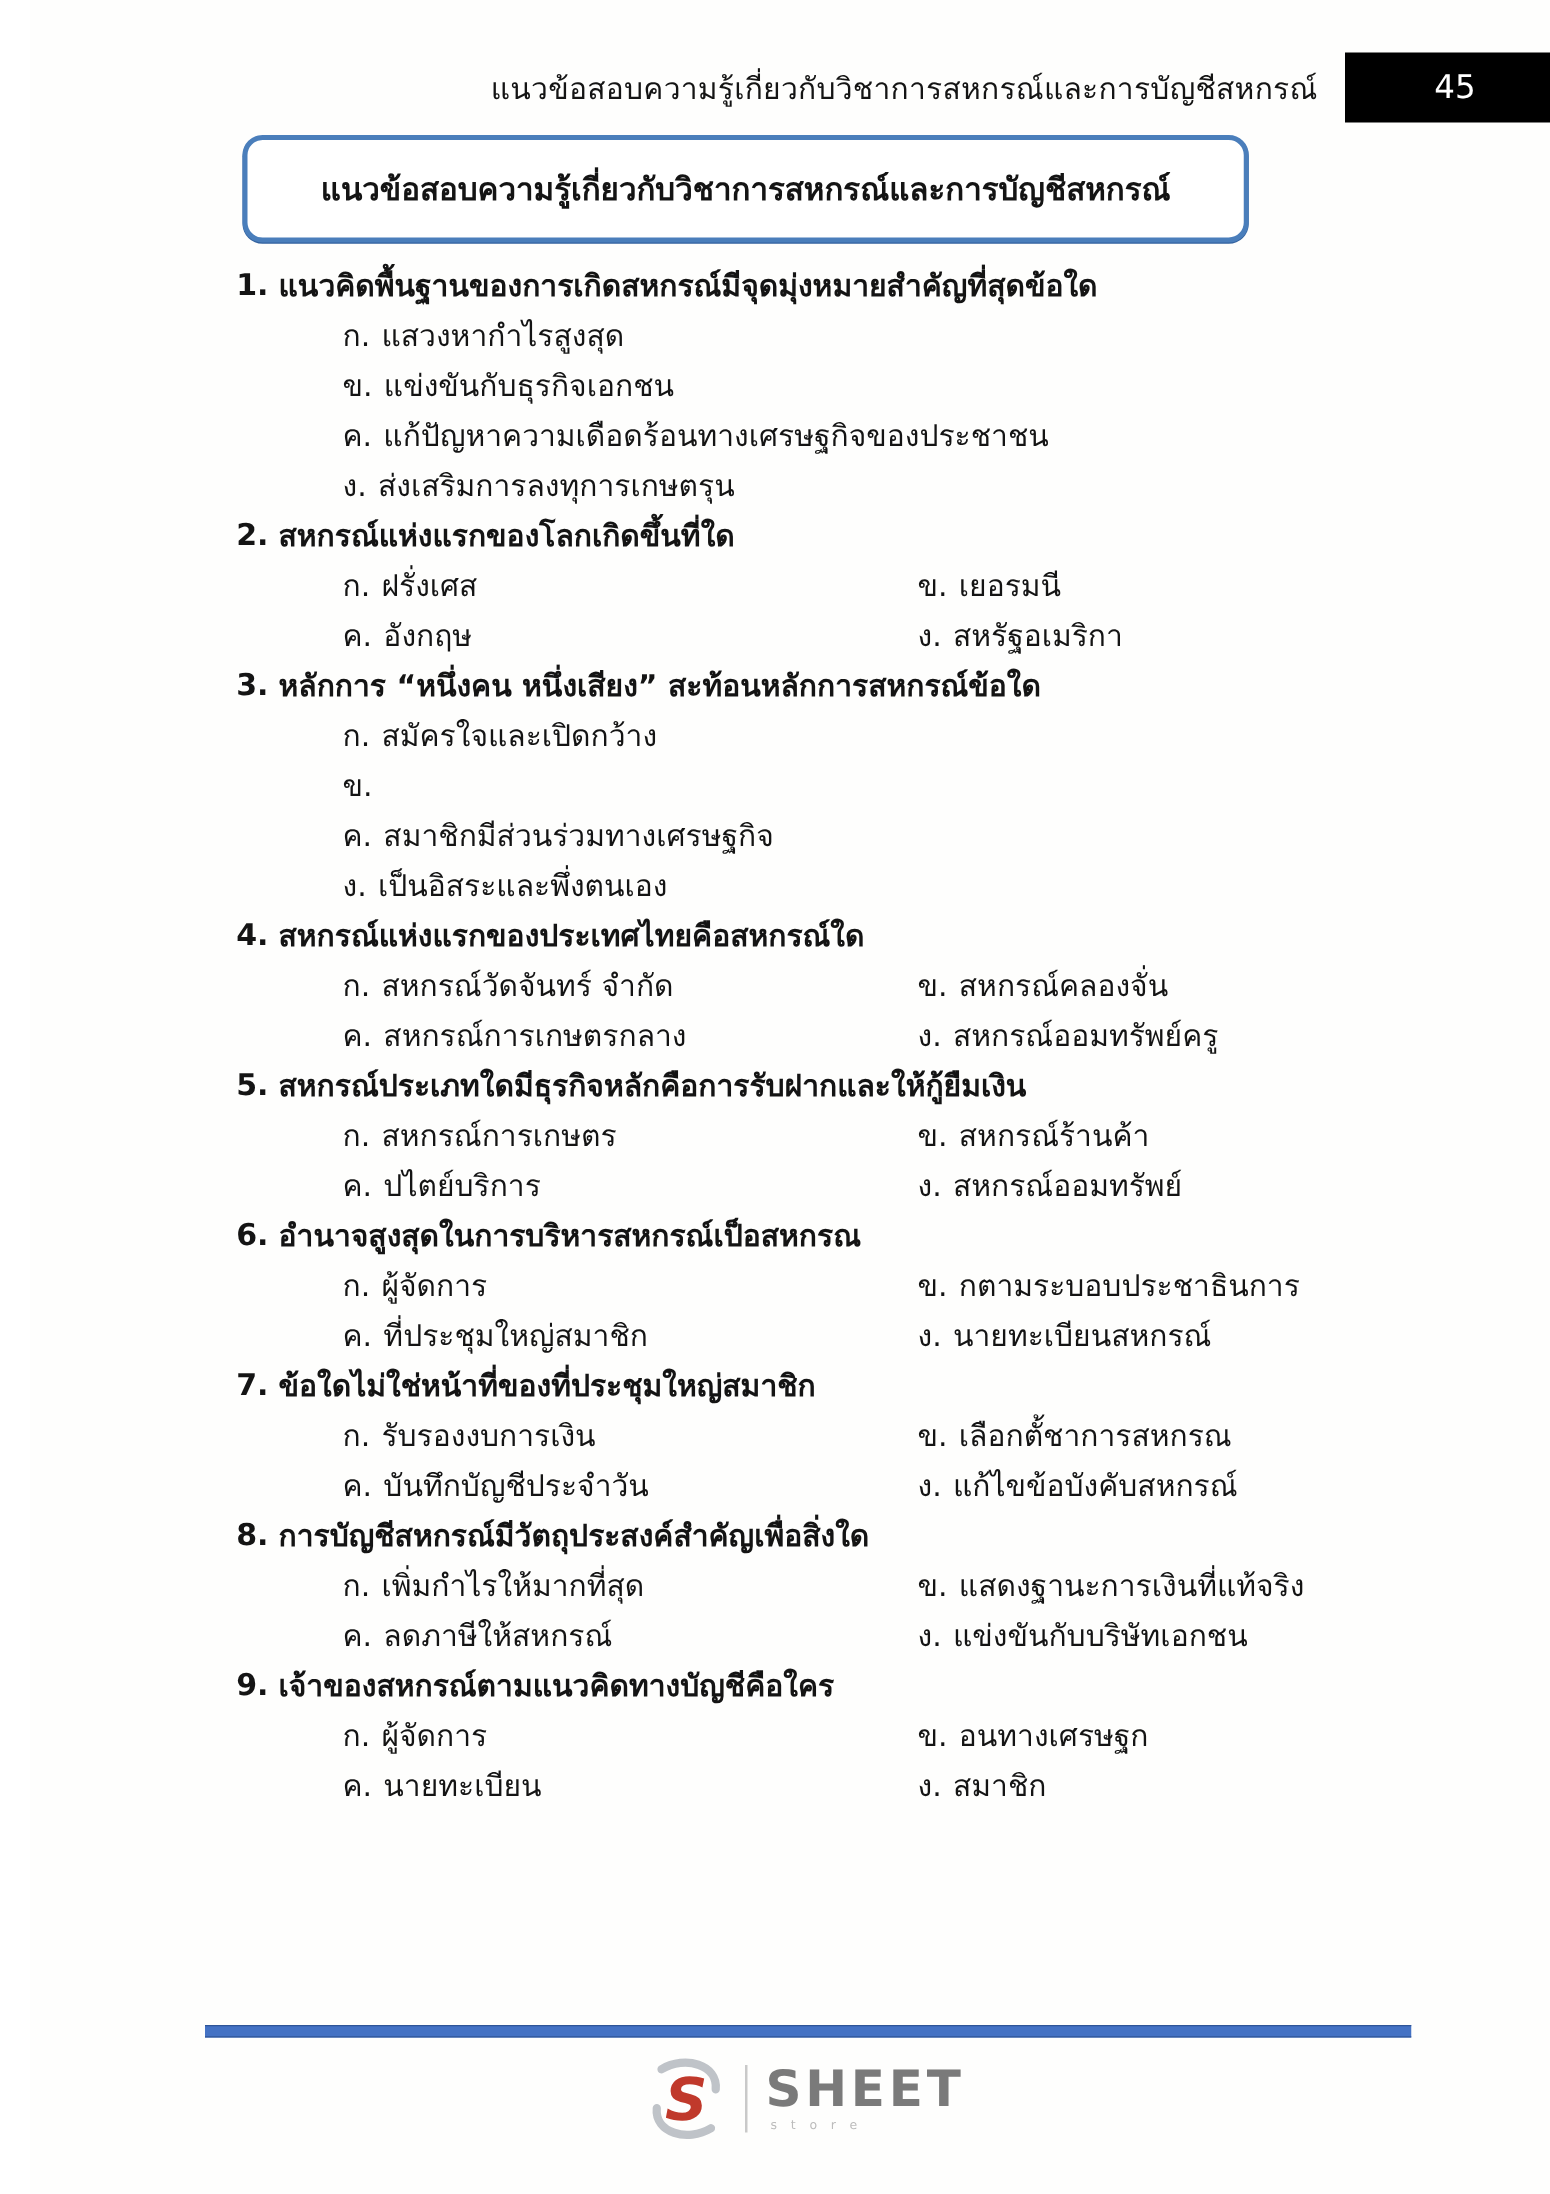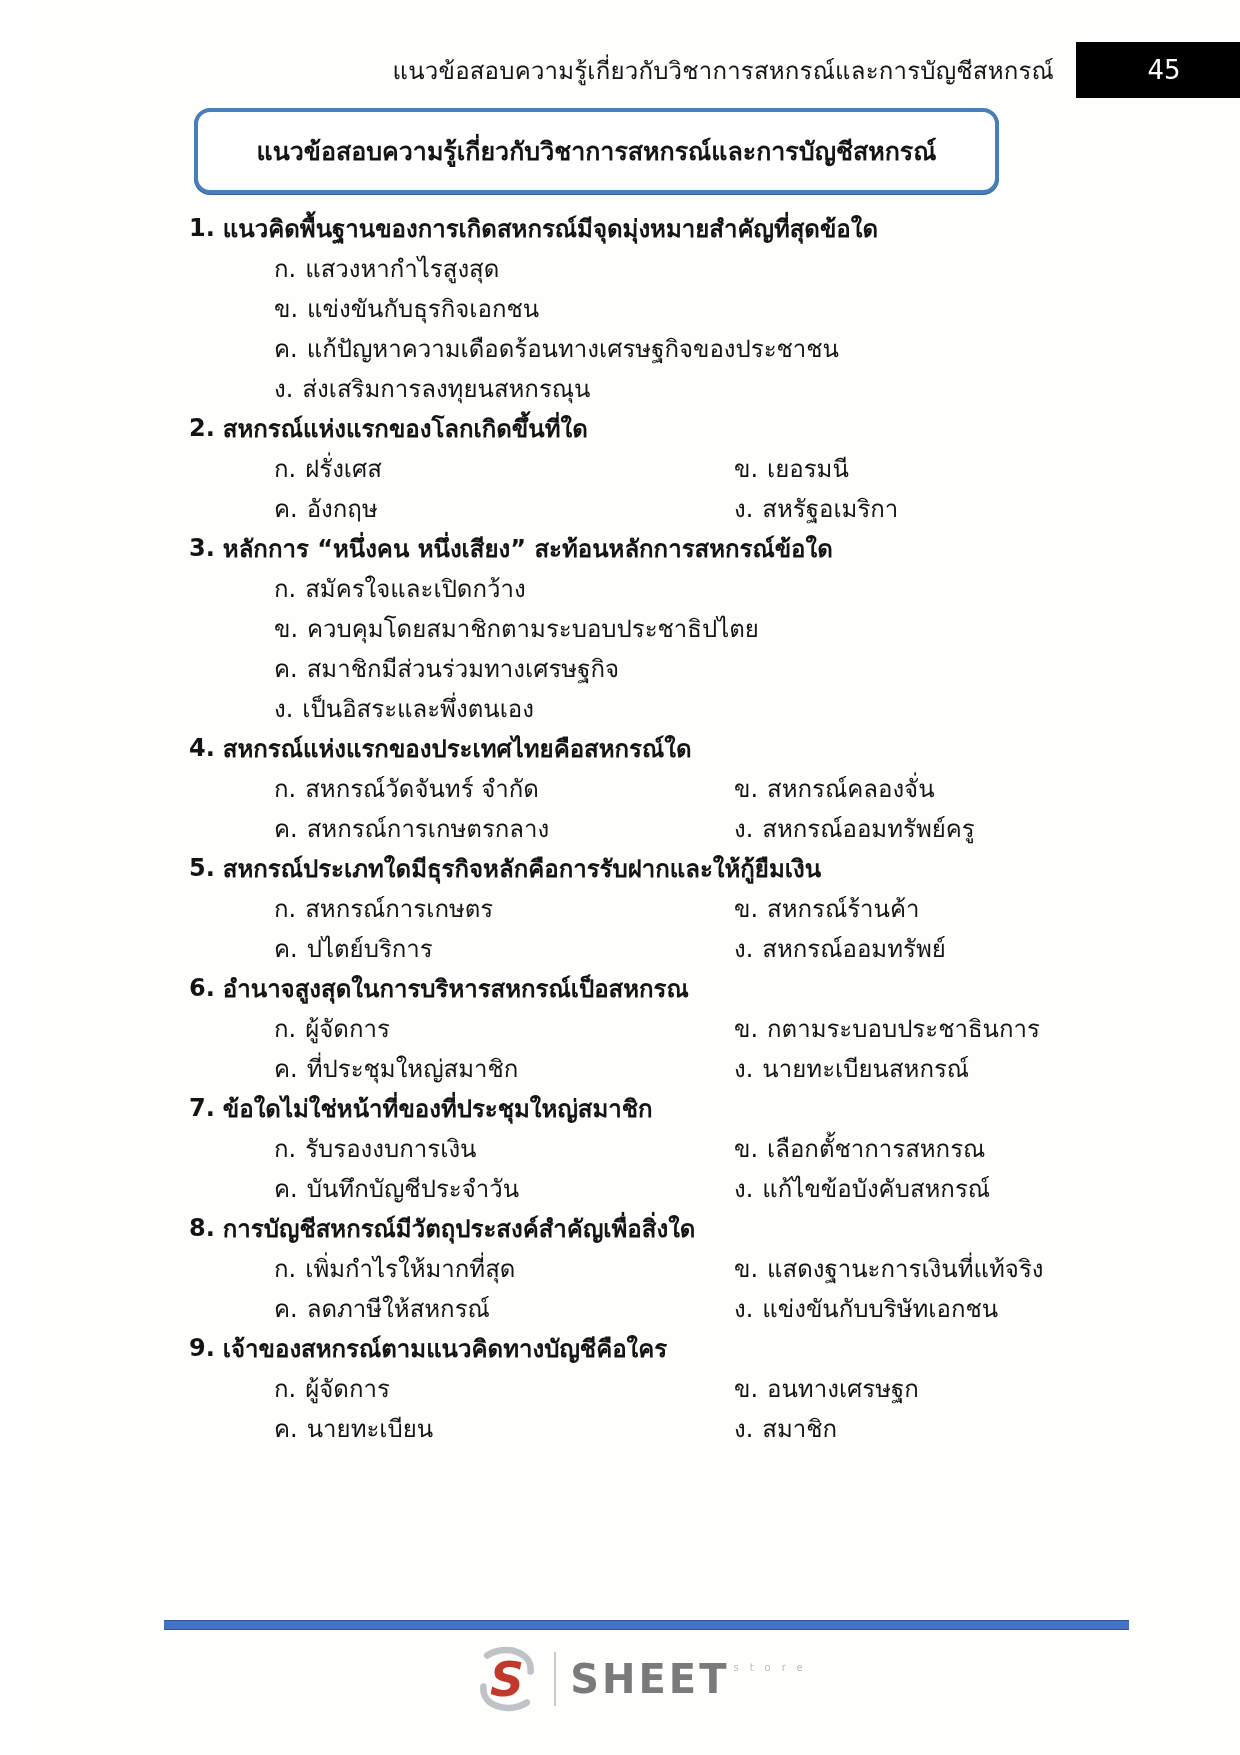--- a/index.html
+++ b/index.html
@@ -57,21 +57,21 @@
     position:absolute; left:140px; top:1620px; width:965px; height:10px;
     background:#4472c4; border-top:1px solid #2f5597; border-bottom:1px solid #2f5597;
     box-sizing:border-box;
   }
   .footer-logo {
     position:absolute; top:1646px; left:0; width:100%;
     display:flex; align-items:center; justify-content:center; gap:14px;
   }
   .logo-mark { width:66px; height:66px; flex:0 0 auto; }
   .logo-divider { width:2px; height:54px; background:#c9c9c9; }
-  .logo-text { display:flex; flex-direction:row; }
+  .logo-text { display:flex; flex-direction:column; }
   .logo-sheet { font-size:40px; font-weight:bold; color:#7a7a7a; letter-spacing:3px; line-height:1; }
   .logo-store { font-size:10px; color:#bcbcbc; letter-spacing:11px; margin-top:3px; padding-left:4px; }
 </style>
 </head>
 <body>
 
 <div class="page">
 
   <div class="header">
     <span class="header-title">แนวข้อสอบความรู้เกี่ยวกับวิชาการสหกรณ์และการบัญชีสหกรณ์</span>
@@ -98,21 +98,21 @@
       <div class="opt">
         <span class="opt-label">ข.</span>
         <span class="opt-text">แข่งขันกับธุรกิจเอกชน</span>
       </div>
       <div class="opt">
         <span class="opt-label">ค.</span>
         <span class="opt-text">แก้ปัญหาความเดือดร้อนทางเศรษฐกิจของประชาชน</span>
       </div>
       <div class="opt">
         <span class="opt-label">ง.</span>
-        <span class="opt-text">ส่งเสริมการลงทุยนสหกรณุน</span>
+        <span class="opt-text">ส่งเสริมการลงทุการเกษตรุน</span>
       </div>
     </div>
 
     <div class="question">
       <div class="q-heading">
         <span class="q-num">2.</span>
         <span class="q-text">สหกรณ์แห่งแรกของโลกเกิดขึ้นที่ใด</span>
       </div>
       <div class="opt-row">
         <div class="opt cell-a">
@@ -140,21 +140,20 @@
       <div class="q-heading">
         <span class="q-num">3.</span>
         <span class="q-text">หลักการ “หนึ่งคน หนึ่งเสียง” สะท้อนหลักการสหกรณ์ข้อใด</span>
       </div>
       <div class="opt">
         <span class="opt-label">ก.</span>
         <span class="opt-text">สมัครใจและเปิดกว้าง</span>
       </div>
       <div class="opt">
         <span class="opt-label">ข.</span>
-        <span class="opt-text">ควบคุมโดยสมาชิกตามระบอบประชาธิปไตย</span>
       </div>
       <div class="opt">
         <span class="opt-label">ค.</span>
         <span class="opt-text">สมาชิกมีส่วนร่วมทางเศรษฐกิจ</span>
       </div>
       <div class="opt">
         <span class="opt-label">ง.</span>
         <span class="opt-text">เป็นอิสระและพึ่งตนเอง</span>
       </div>
     </div>

